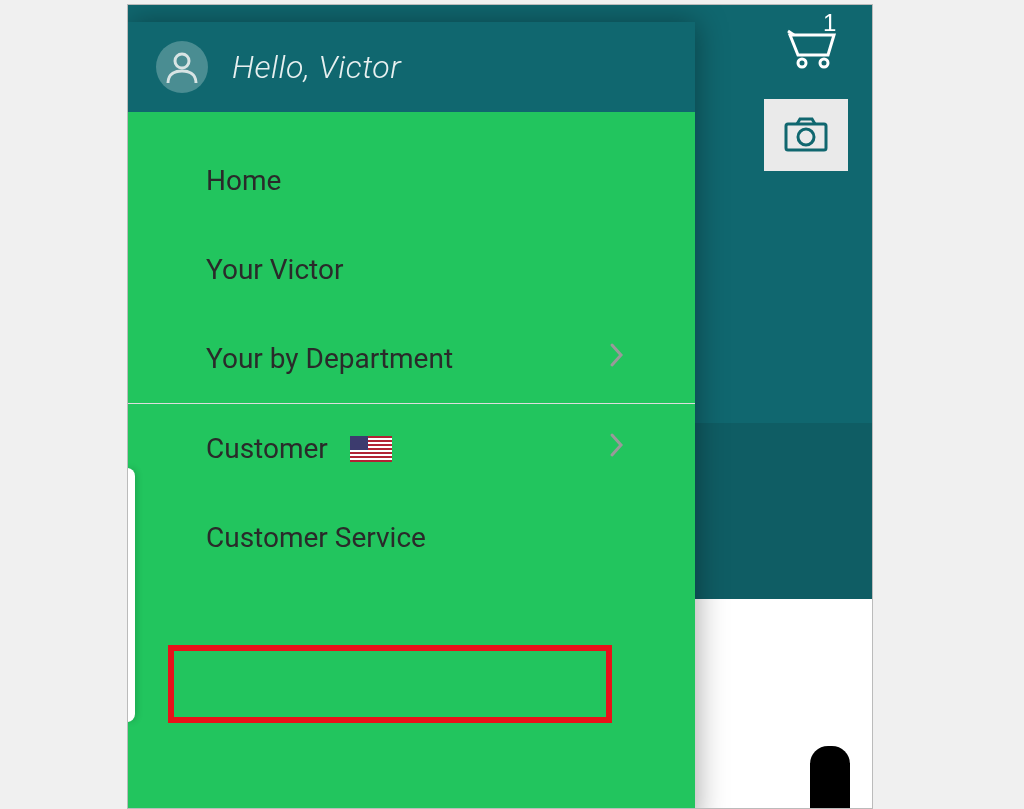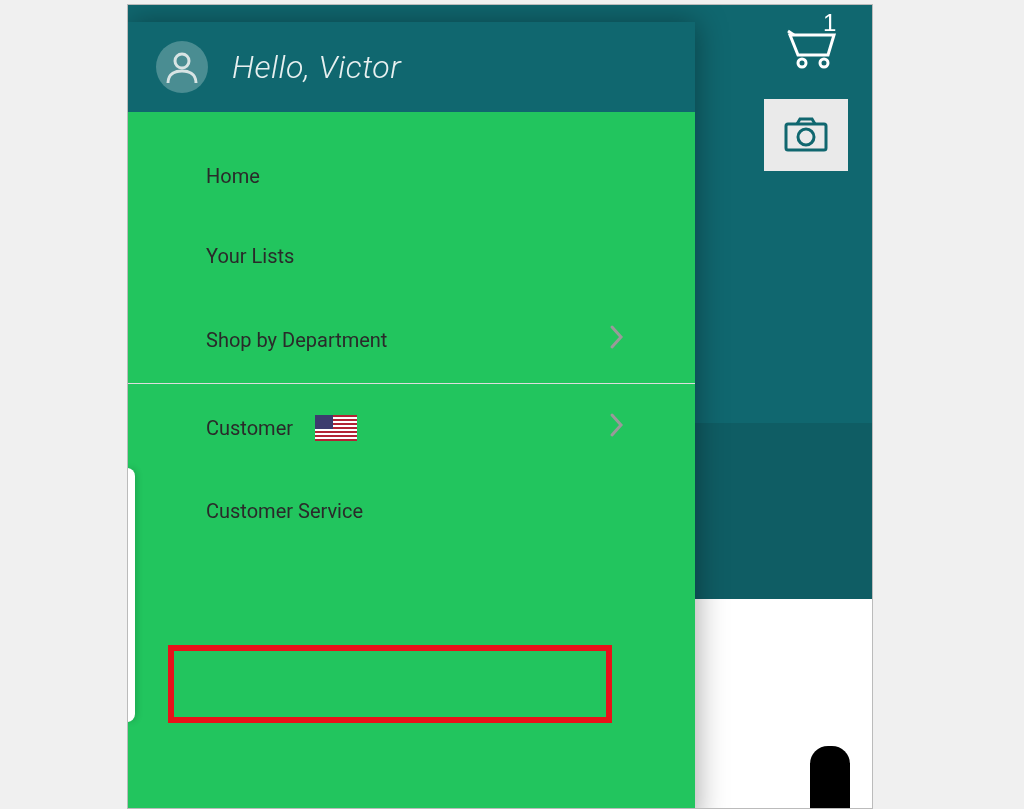--- a/index.html
+++ b/index.html
@@ -95,21 +95,21 @@
       font-size: 32px;
       margin-left: 24px;
       font-weight: 300;
       letter-spacing: 0.5px;
     }
     .menu {
       padding-top: 24px;
     }
     .menu-item {
       padding: 28px 70px 28px 78px;
-      font-size: 20px;
+      font-size: 28px;
       color: #2a2a2a;
       display: flex;
       align-items: center;
       justify-content: space-between;
       cursor: pointer;
       position: relative;
     }
     .menu-item .left {
       display: flex;
       align-items: center;
@@ -225,26 +225,26 @@
     </div>
 
     <div class="menu">
       <div class="menu-item">
         <div class="left">
             <span>Home</span>
           </div>
       </div>
       <div class="menu-item">
         <div class="left">
-            <span>Your Lists</span>
-          </div>
-      </div>
-      <div class="menu-item">
-        <div class="left">
-            <span>Shop by Department</span>
+            <span>Your Victor</span>
+          </div>
+      </div>
+      <div class="menu-item">
+        <div class="left">
+            <span>Your by Department</span>
           </div>
         <span class="chevron">
           <svg width="16" height="26" viewBox="0 0 16 26">
               <path d="M3 3 L12 13 L3 23" fill="none" stroke="#9a9a9a" stroke-width="3" stroke-linecap="round"></path>
             </svg>
         </span>
       </div>
 
       <div class="separator"></div>
 

